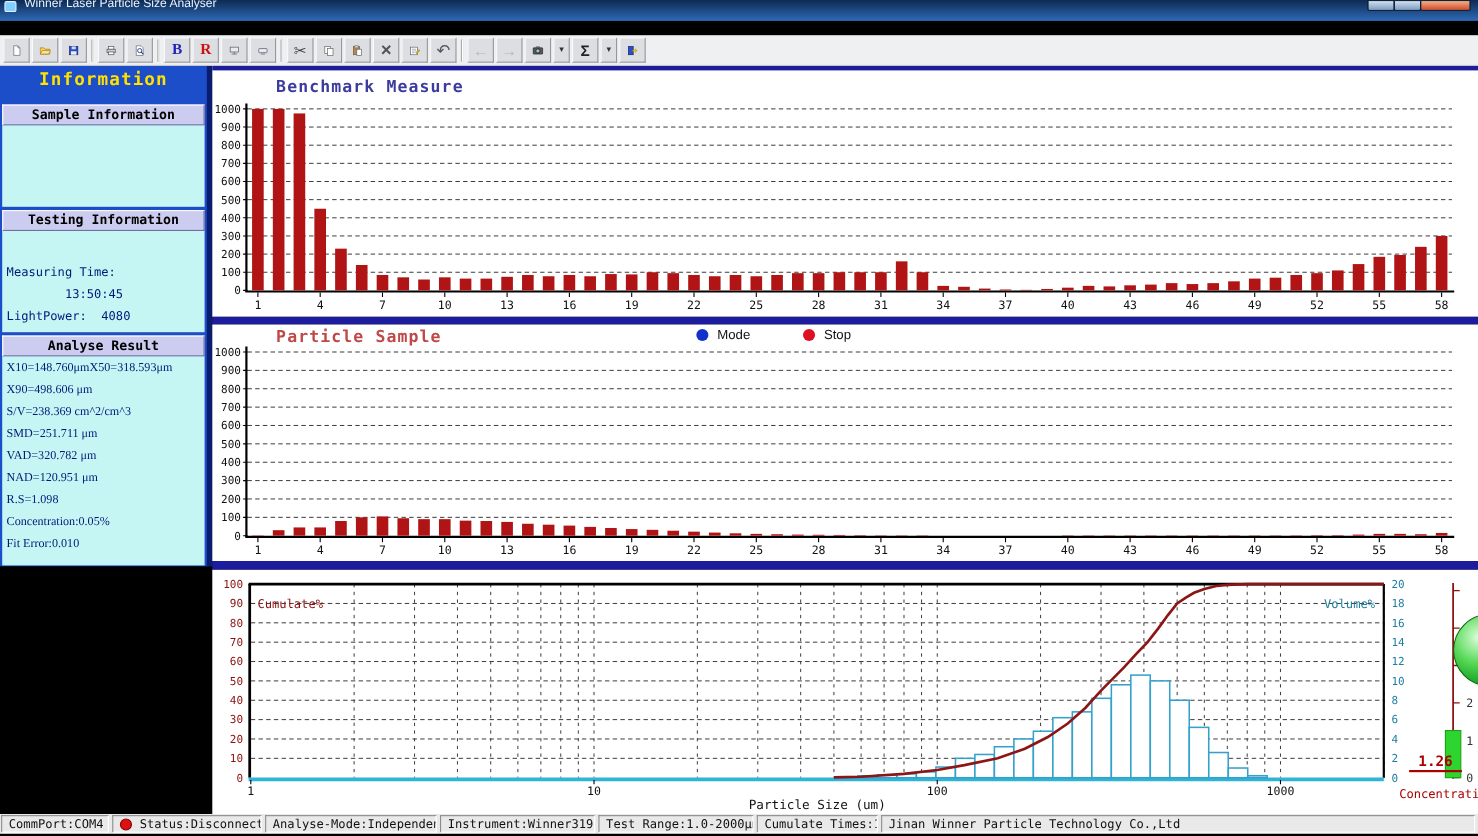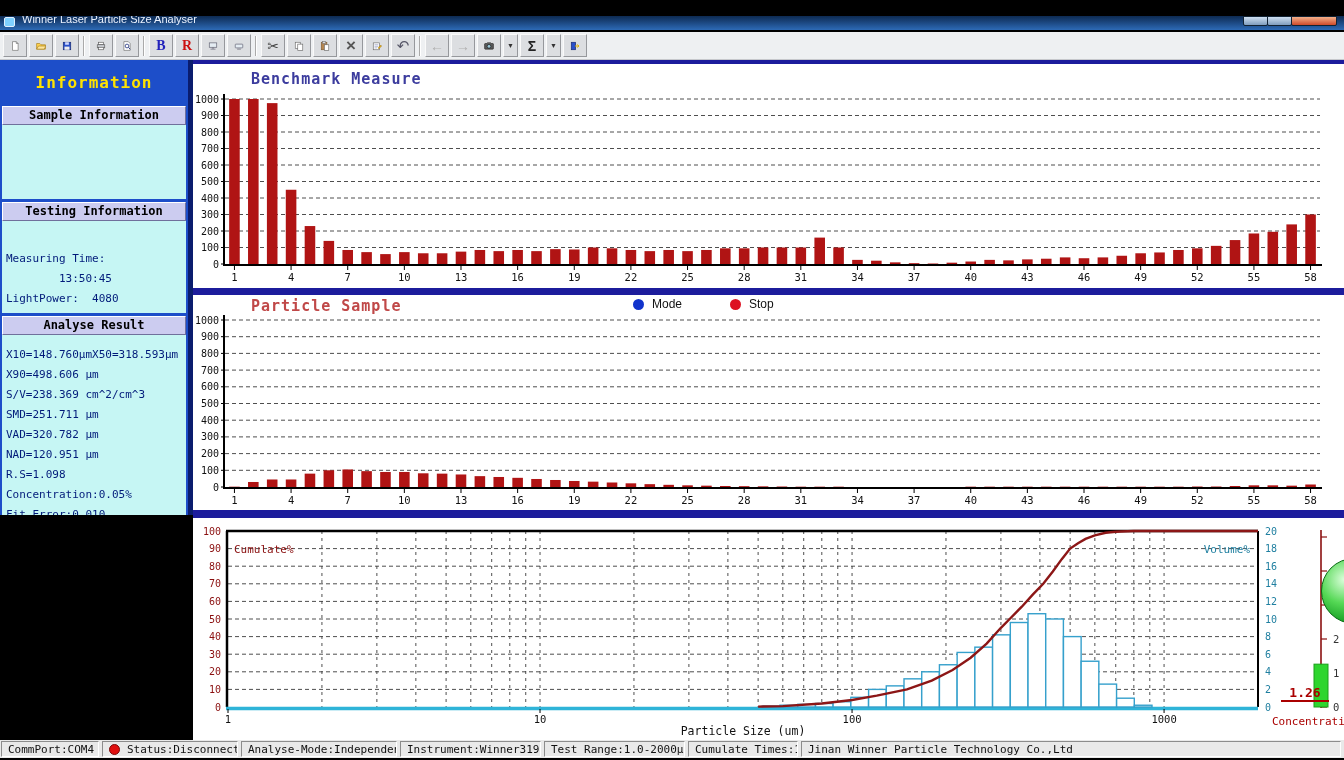--- a/index.html
+++ b/index.html
@@ -1,21 +1,21 @@
 <!DOCTYPE html>
 <html><head>
 <meta charset="utf-8">
 <style>
   html,body{margin:0;padding:0;background:#444;}
   .screen{position:relative;width:1344px;height:760px;background:#000;overflow:hidden;
           font-family:"Liberation Sans",sans-serif;}
   .mono{font-family:"DejaVu Sans Mono",monospace;}
 
   
-  .titlebar{position:absolute;left:0;top:16px;width:1344px;height:14px;
+  .titlebar{position:absolute;left:0;top:0;width:1344px;height:19px;
             background:linear-gradient(#0d2a52,#2d6ab6);overflow:hidden;}
   .app-ico{position:absolute;left:4px;top:1px;width:9px;height:8px;background:#7fd0ff;
            border:1px solid #dfefff;border-radius:2px;}
   .titletext{position:absolute;left:22px;top:-3px;color:#eaf2ff;font-size:11px;white-space:nowrap;}
   .winbtn{position:absolute;top:0;height:8px;border-radius:0 0 2px 2px;border:1px solid #123;}
   .winbtn.min{left:1243px;width:23px;background:linear-gradient(#cfe0f2,#7f9cbd);}
   .winbtn.max{left:1267px;width:23px;background:linear-gradient(#cfe0f2,#7f9cbd);}
   .winbtn.close{left:1291px;width:44px;background:linear-gradient(#f3b08a,#cf4a2a);}
 
   
@@ -34,21 +34,21 @@
         font-size:13px;box-sizing:border-box;cursor:default;}
   .tbtn.dd{width:15px;font-size:7px;color:#333;}
   .tbtn svg{width:16px;height:16px;}
 
   
   .main{position:absolute;left:0;top:60px;width:1344px;height:680px;background:#000;}
 
   
   .sidebar{position:absolute;left:0;top:0;width:193px;height:455px;background:#1d4ec9;
            border-right:5px solid #0a1c6e;box-sizing:border-box;}
-  .sb-title{padding-top:13px;height:30px;text-align:center;color:#ffe200;font-weight:bold;
+  .sb-title{padding-top:2px;height:30px;text-align:center;color:#ffe200;font-weight:bold;
             font-size:16px;letter-spacing:1px;}
   .sb-head{margin:3px 2px 0 2px;height:17px;line-height:17px;text-align:center;background:#ccccf0;
            border:1px solid;border-color:#ffffff #70709c #70709c #ffffff;color:#000000;
            font-weight:bold;font-size:12px;cursor:default;}
   .sb-body{margin:0 2px;background:#c6f6f4;color:#001a7a;font-size:11px;overflow:hidden;}
   .sb-body .sline{height:20px;line-height:20px;padding-left:4px;white-space:pre;}
   .sb-black{position:absolute;left:0;top:455px;width:193px;height:225px;background:#000;}
 
   
   .panel{position:absolute;left:193px;width:1151px;background:#fff;overflow:hidden;}
@@ -229,21 +229,21 @@
       <div id="sb-sections">
           <div class="sb-head mono">Sample Information</div>
           <div class="sb-body mono" style="height: 74px; padding-top: 4px; box-sizing: border-box;"></div>
           <div class="sb-head mono">Testing Information</div>
           <div class="sb-body mono" style="height: 92px; padding-top: 28px; box-sizing: border-box;">
             <div class="sline">Measuring Time:</div>
             <div class="sline">        13:50:45</div>
             <div class="sline">LightPower:  4080</div>
           </div>
           <div class="sb-head mono">Analyse Result</div>
-          <div class="sb-body mono" style="height: 190px; padding-top: 10px; box-sizing: border-box;">
+          <div class="sb-body mono" style="height: 190px; box-sizing: border-box; font-family: Liberation Serif, serif;">
             <div class="sline">X10=148.760μmX50=318.593μm</div>
             <div class="sline">X90=498.606 μm</div>
             <div class="sline">S/V=238.369 cm^2/cm^3</div>
             <div class="sline">SMD=251.711 μm</div>
             <div class="sline">VAD=320.782 μm</div>
             <div class="sline">NAD=120.951 μm</div>
             <div class="sline">R.S=1.098</div>
             <div class="sline">Concentration:0.05%</div>
             <div class="sline">Fit Error:0.010</div>
           </div>

